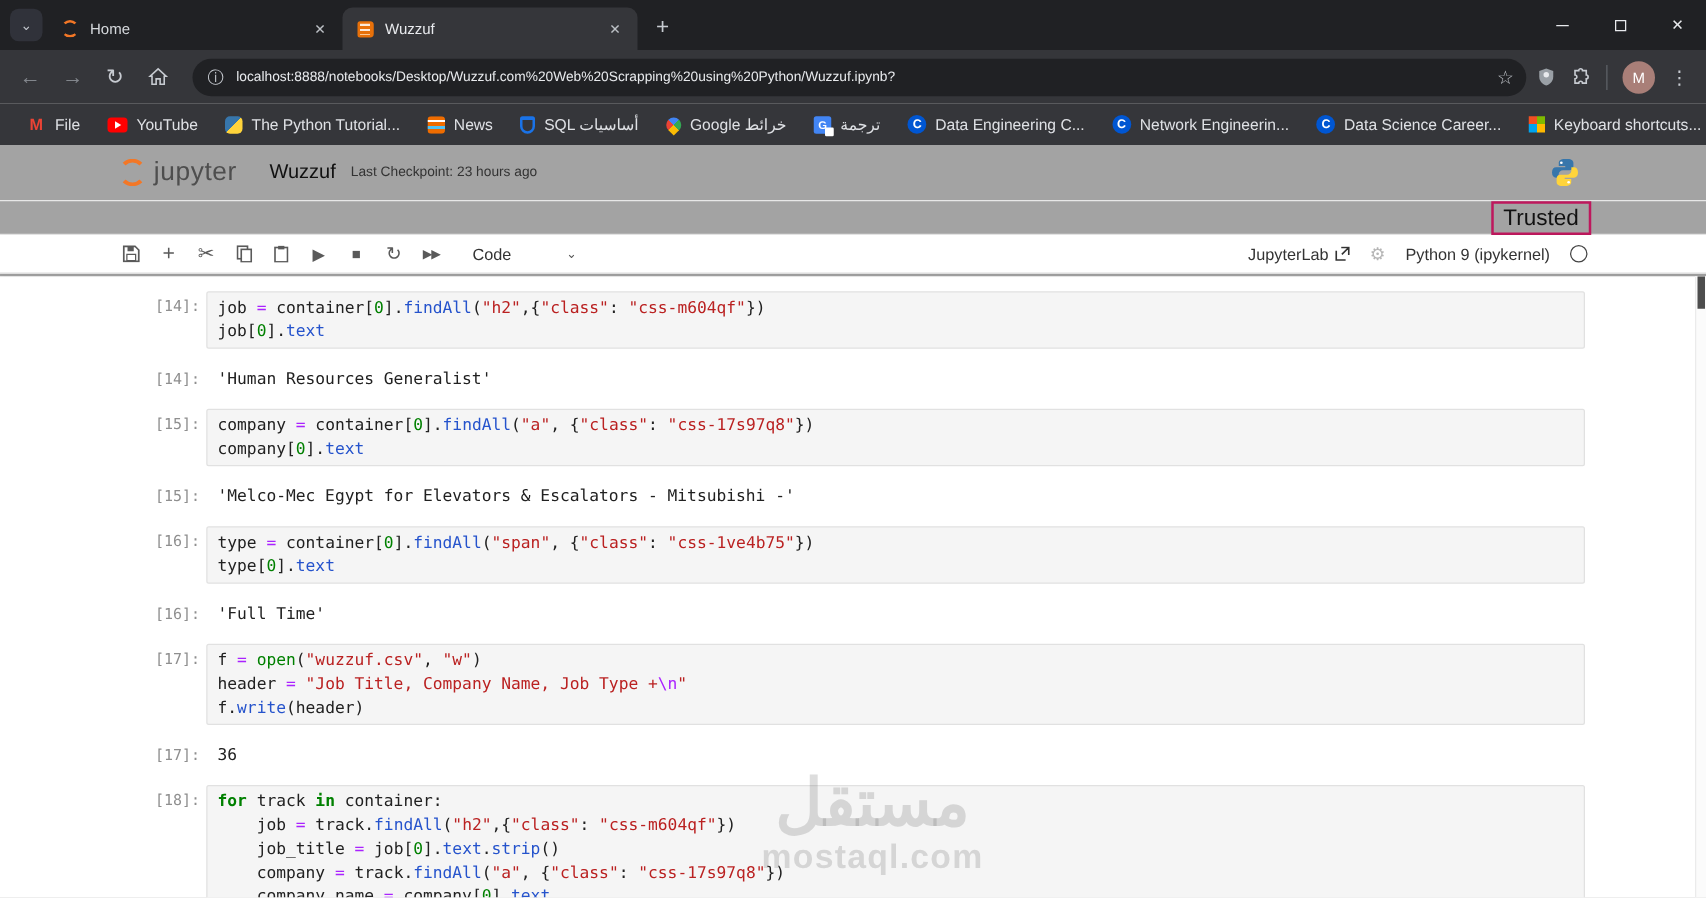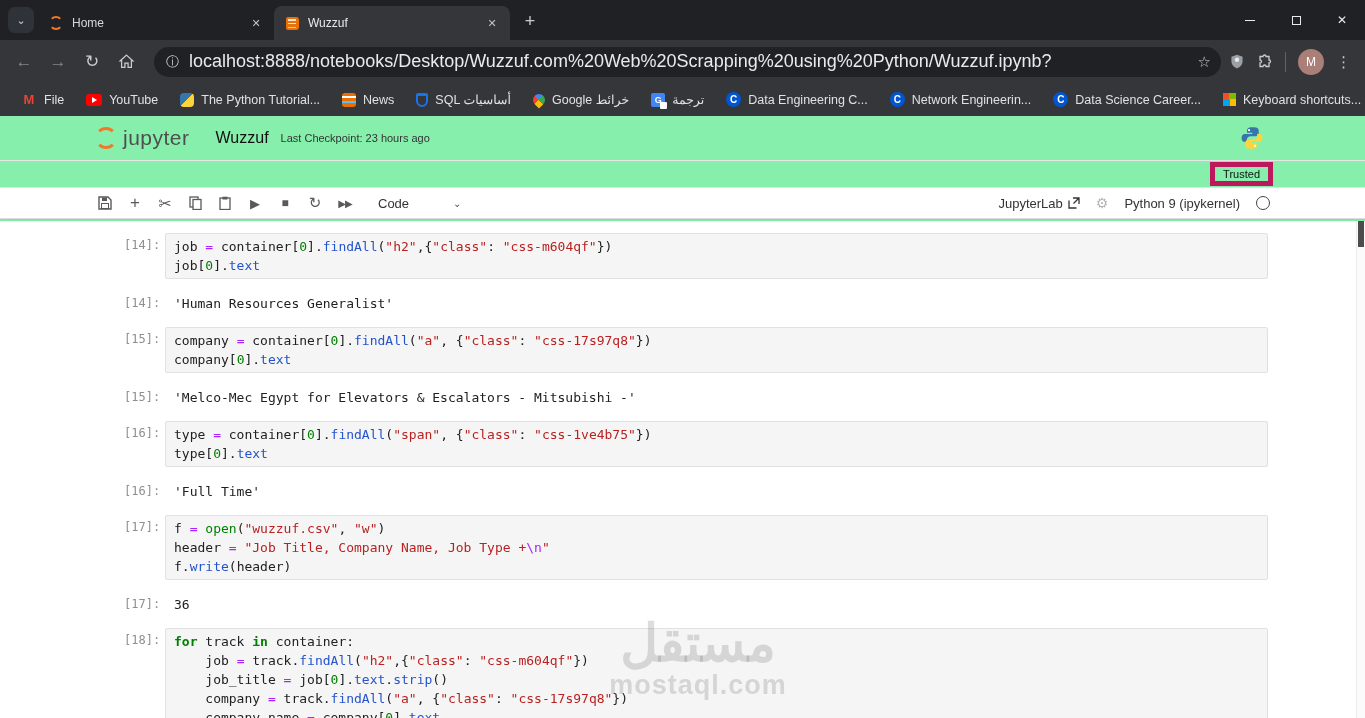--- a/index.html
+++ b/index.html
@@ -37,21 +37,21 @@
     background:linear-gradient(#fff 0 1.5px, transparent 1.5px 4px, #fff 4px 5.5px, transparent 5.5px 8px, #ffd9b0 8px); opacity:.85; }
 
   
   .chrome-toolbar { height:43px; background:#35363a; display:flex; align-items:center; padding:0 10px; }
   .nav-ic { width:28px; height:28px; display:flex; align-items:center; justify-content:center;
     color:#c7cbd1; font-size:17px; margin-right:6px; cursor:pointer; }
   .nav-ic.dim { color:#82868c; }
   .url-pill { flex:1; height:30px; background:#202124; border-radius:15px; display:flex; align-items:center;
     padding:0 10px 0 12px; margin:0 8px; min-width:0; }
   .url-info { color:#c7cbd1; font-size:13px; margin-right:10px; }
-  .url-text { color:#e8eaed; font-size:18px; white-space:nowrap; overflow:hidden; flex:1; }
+  .url-text { color:#e8eaed; font-size:11px; white-space:nowrap; overflow:hidden; flex:1; }
   .url-star { color:#c7cbd1; font-size:15px; margin-left:8px; cursor:pointer; }
   .tb-right { display:flex; align-items:center; gap:12px; padding-right:4px; }
   .tb-ic { color:#c7cbd1; display:flex; align-items:center; justify-content:center; cursor:pointer; }
   .tb-sep { width:1px; height:20px; background:#5f6368; }
   .avatar { width:26px; height:26px; border-radius:50%; background:#a97f78; color:#fff; font-size:12px;
     display:flex; align-items:center; justify-content:center; cursor:pointer; }
   .dots { font-size:15px; color:#c7cbd1; cursor:pointer; }
 
   
   .bookmarks { height:33px; background:#35363a; display:flex; align-items:center; padding:0 6px 0 12px; gap:4px; }
@@ -71,35 +71,35 @@
     background:conic-gradient(#4285f4 0 25%, #34a853 0 50%, #fbbc04 0 75%, #ea4335 0); }
   .translate-icon { width:14px; height:14px; background:#4285f4; border-radius:2px; color:#fff; font-size:9px;
     display:inline-flex; align-items:center; justify-content:center; position:relative; }
   .translate-icon:after { content:""; position:absolute; right:-2px; bottom:-2px; width:7px; height:7px; background:#fff; border-radius:1px; }
   .coursera-icon { width:15px; height:15px; border-radius:50%; background:#0056d2; color:#fff; font-size:10px;
     display:inline-flex; align-items:center; justify-content:center; }
   .microsoft-icon { width:13px; height:13px;
     background:conic-gradient(#7fba00 0 25%, #ffb900 0 50%, #00a4ef 0 75%, #f25022 0); }
 
   
-  .page { height:602px; background:#86efac; position:relative; }
+  .page { height:602px; background:#a3a3a3; position:relative; }
   .nb-header { height:45px; border-bottom:1px solid #e7e7e7; display:flex; align-items:center; padding-left:95px; }
   .jupiter-logo { display:flex; align-items:center; gap:6px; cursor:pointer; }
   .logo-ring { width:22px; height:22px; border:3px solid #f37726; border-radius:50%;
     border-left-color:transparent; border-right-color:transparent; }
   .logo-word { font-size:21px; color:#4e4e4e; letter-spacing:.5px; }
   .nb-title { margin-left:26px; font-size:16px; color:#111; }
   .nb-checkpoint { margin-left:12px; font-size:11px; color:#333; }
   .python-logo { margin-left:auto; margin-right:100px; }
 
   .nb-menu { height:27px; border-bottom:1px solid #e7e7e7; display:flex; align-items:center; padding-left:96px;
     font-size:13px; color:#333; }
   .menu-item { padding:4px 11px; cursor:pointer; }
   .menu-item.active { background:#ededed; }
-  .trusted { margin-left:auto; margin-right:92px; border:5px solid #be185d; padding:1px 8px; font-size:11px; color:#111; }
+  .trusted { margin-left:auto; margin-right:92px; border:2px solid #be185d; padding:1px 8px; font-size:18px; color:#111; }
 
   .nb-toolbar { height:31px; border-bottom:1px solid #dcdcdc; box-shadow:0 1px 3px rgba(0,0,0,.07);
     display:flex; align-items:center; padding-left:90px; position:relative; z-index:2; background:#fff; }
   .nt-ic { color:#5a5a5a; font-size:14px; width:30px; text-align:center; cursor:pointer; display:inline-flex; justify-content:center; }
   .celltype { display:flex; align-items:center; gap:44px; margin-left:18px; font-size:13px; color:#333; cursor:pointer; }
   .celltype .chev { font-size:10px; color:#555; }
   .nt-right { margin-left:auto; display:flex; align-items:center; gap:16px; margin-right:95px; font-size:13px; color:#333; }
   .jlab-link { display:flex; align-items:center; gap:5px; cursor:pointer; }
   .debug-ic { color:#b5b5b5; font-size:14px; cursor:pointer; }
   .kernel-circle { width:14px; height:14px; border:1.5px solid #444; border-radius:50%; }

